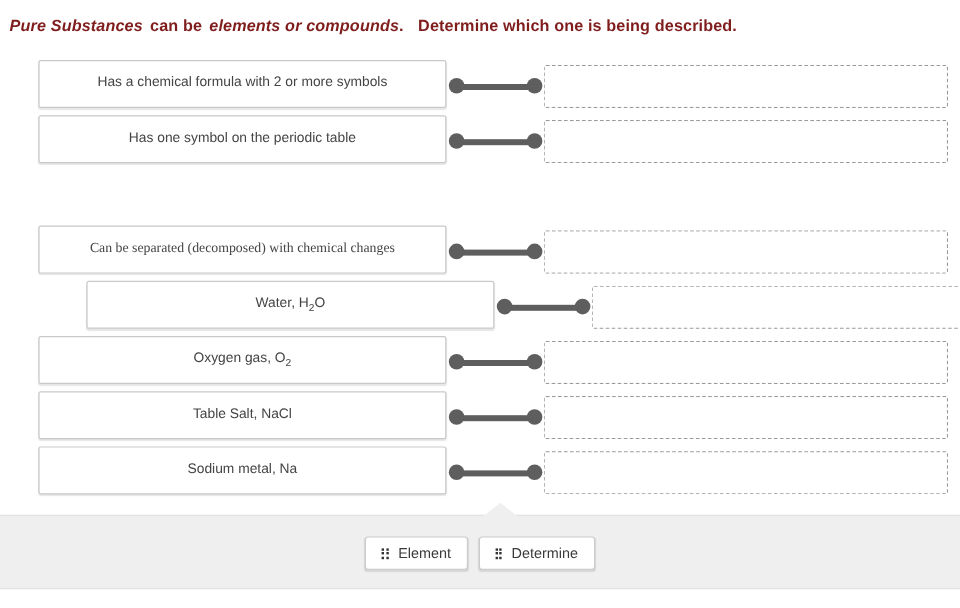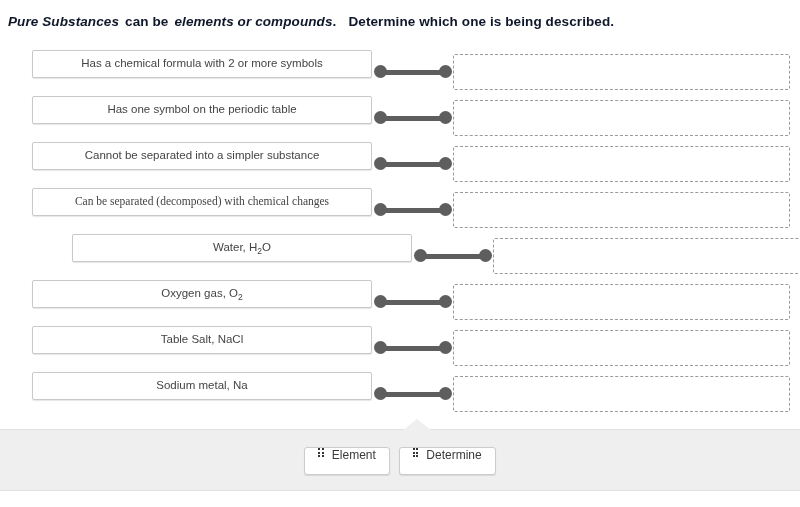--- a/index.html
+++ b/index.html
@@ -16,21 +16,21 @@
     position: relative;
   }
 
   
   .prompt {
     position: absolute;
     left: 8px;
     top: 14px;
     font-size: 13.5px;
     font-weight: bold;
-    color: #0f172a;
+    color: #7f1d1d;
     letter-spacing: 0.1px;
     white-space: nowrap;
   }
   .prompt .ital { font-style: italic; }
   .prompt .gap  { display: inline-block; width: 6px; }
 
   
   .match-area {
     position: absolute;
     left: 0;
@@ -42,21 +42,21 @@
     position: absolute;
     left: 0;
     width: 800px;
     height: 46px;
   }
   .term-box {
     position: absolute;
     left: 32px;
     top: 0;
     width: 340px;
-    height: 28px;
+    height: 40px;
     box-sizing: border-box;
     background: #ffffff;
     border: 1px solid #c9c9c9;
     border-radius: 2px;
     box-shadow: 0 1px 1px rgba(0,0,0,0.10);
     display: flex;
     align-items: center;
     justify-content: center;
   }
   .term-text {
@@ -143,20 +143,21 @@
     gap: 9px;
   }
   .tile {
     height: 28px;
     box-sizing: border-box;
     background: #ffffff;
     border: 1px solid #cccccc;
     border-radius: 3px;
     box-shadow: 0 1px 1px rgba(0,0,0,0.10);
     display: flex;
+    align-items: center;
     gap: 8px;
     padding: 0 13px;
   }
   .tile-label {
     font-size: 12px;
     color: #3a3a3a;
   }
   .grip {
     display: grid;
     grid-template-columns: 2px 2px;
@@ -197,33 +198,20 @@
       </div>
       <div class="connector">
         <div class="bar"></div>
         <div class="knob left"></div>
         <div class="knob right"></div>
       </div>
       <div class="drop-zone">
         <div class="term-text"></div>
       </div>
     </div>
-    <div class="row" style="top: 92px;">
-      <div class="term-box">
-        <div class="term-text">Cannot be separated into a simpler substance</div>
-      </div>
-      <div class="connector">
-        <div class="bar"></div>
-        <div class="knob left"></div>
-        <div class="knob right"></div>
-      </div>
-      <div class="drop-zone">
-        <div class="term-text"></div>
-      </div>
-    </div>
     <div class="row" style="top: 138px; font-family: Liberation Serif, serif;">
       <div class="term-box">
         <div class="term-text">Can be separated (decomposed) with chemical changes</div>
       </div>
       <div class="connector">
         <div class="bar"></div>
         <div class="knob left"></div>
         <div class="knob right"></div>
       </div>
       <div class="drop-zone">

